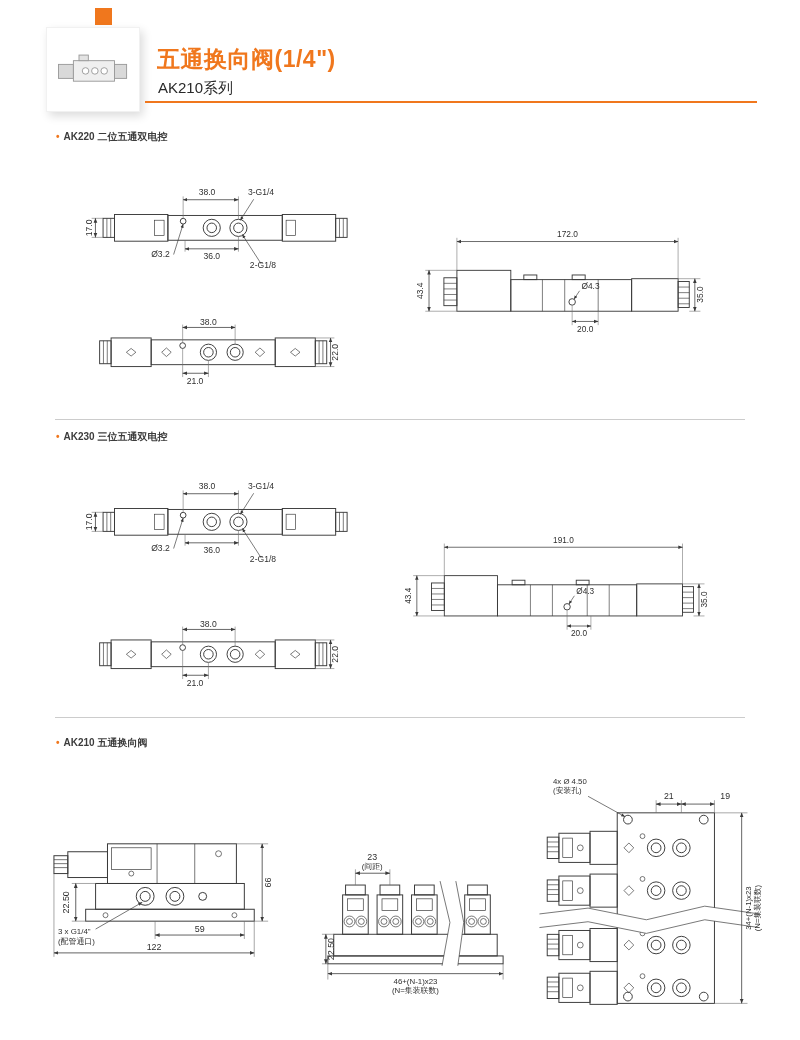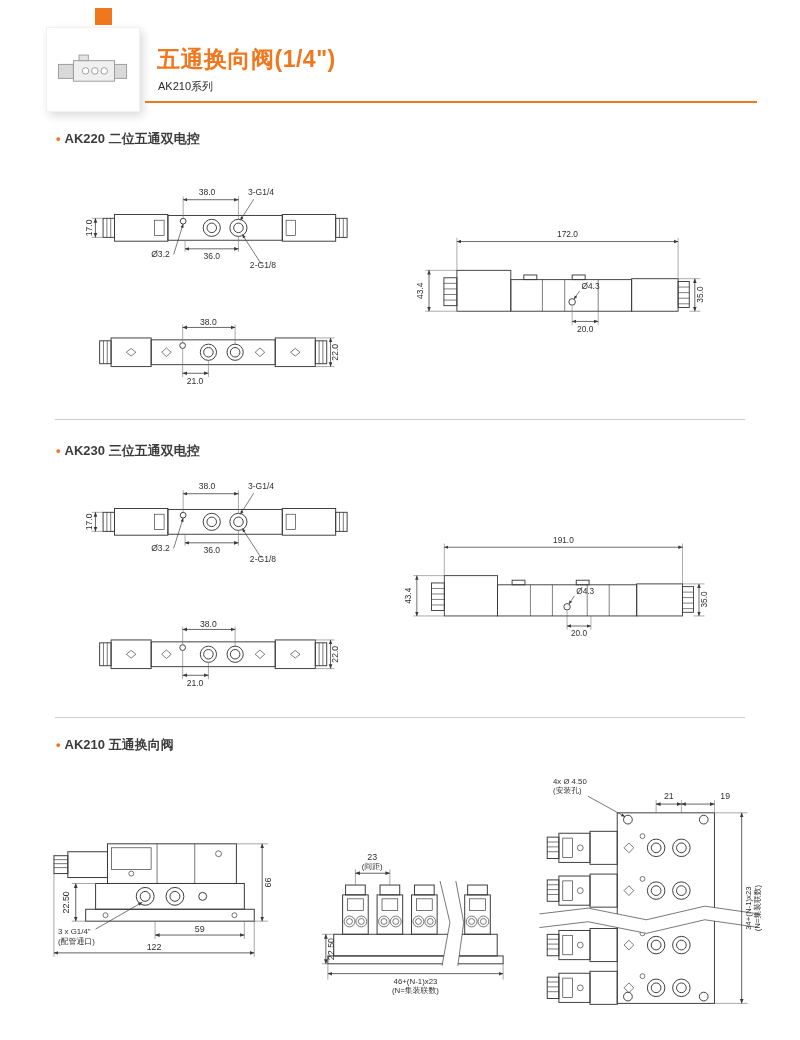--- a/index.html
+++ b/index.html
@@ -10,23 +10,23 @@
     font-family:"Liberation Sans", sans-serif; color:#2f2f2f;
   }
   .abs { position:absolute; }
   .corner-sq { left:95px; top:8px; width:17px; height:17px; background:var(--accent); }
   .logo-card {
     left:46px; top:27px; width:94px; height:85px; background:#fff;
     border:1px solid #f1f1f1; box-shadow:3px 4px 9px rgba(0,0,0,.14);
     display:flex; align-items:center; justify-content:center;
   }
   .page-title { left:157px; top:44px; font-size:23px; font-weight:bold; color:var(--accent); letter-spacing:.5px; }
-  .page-subtitle { left:158px; top:79px; font-size:11px; color:#2a2a2a; }
+  .page-subtitle { left:158px; top:79px; font-size:15px; color:#2a2a2a; }
   .header-rule { left:145px; top:101px; width:612px; height:2px; background:var(--accent); }
-  .sec-label { font-size:13px; font-weight:bold; color:#3c3c3c; }
+  .sec-label { font-size:10px; font-weight:bold; color:#3c3c3c; }
   .sec-label .bullet { color:var(--accent); margin-right:4px; }
   .divider { height:1px; background:#ccc; width:690px; left:55px; }
   
   svg.dwg { overflow:visible; }
   .ol { fill:none; stroke:#3a3a3a; stroke-width:1; }
   .dt { fill:none; stroke:#3a3a3a; stroke-width:0.7; }
   .ext line { stroke:#6b6b6b; stroke-width:0.6; }
   .dl { stroke:#3a3a3a; stroke-width:0.8; }
   svg.dwg text { font-size:9px; fill:#2f2f2f; font-family:"Liberation Sans", sans-serif; }
   svg.dwg text.t8 { font-size:8px; }
@@ -193,21 +193,21 @@
       <line class="dl" x1="95" y1="60" x2="122" y2="60" marker-start="url(#arr)" marker-end="url(#arr)"></line>
       <line class="dl" x1="250" y1="23" x2="250" y2="53" marker-start="url(#arr)" marker-end="url(#arr)"></line>
     </g>
     <text x="122" y="9" text-anchor="middle">38.0</text>
     <text x="108" y="71" text-anchor="middle">21.0</text>
     <text x="258" y="38" text-anchor="middle" transform="rotate(-90 258 38)">22.0</text>
   </svg>
 
   <div class="abs divider" style="top:419px"></div>
 
-  <div class="abs sec-label" style="left:56px;top:442px">
+  <div class="abs sec-label" style="left:56px;top:430px">
     <span class="bullet">•</span><span>AK230 三位五通双电控</span>
   </div>
 
   <svg class="abs dwg" style="left:84px;top:478px" width="286" viewBox="0 0 300 92">
     <g class="ol">
       <rect x="20" y="36" width="12" height="20"></rect>
         <rect x="32" y="32" width="56" height="28"></rect>
       <rect x="88" y="33" width="120" height="26"></rect>
         <rect x="208" y="32" width="56" height="28"></rect>
       <rect x="264" y="36" width="12" height="20"></rect>

